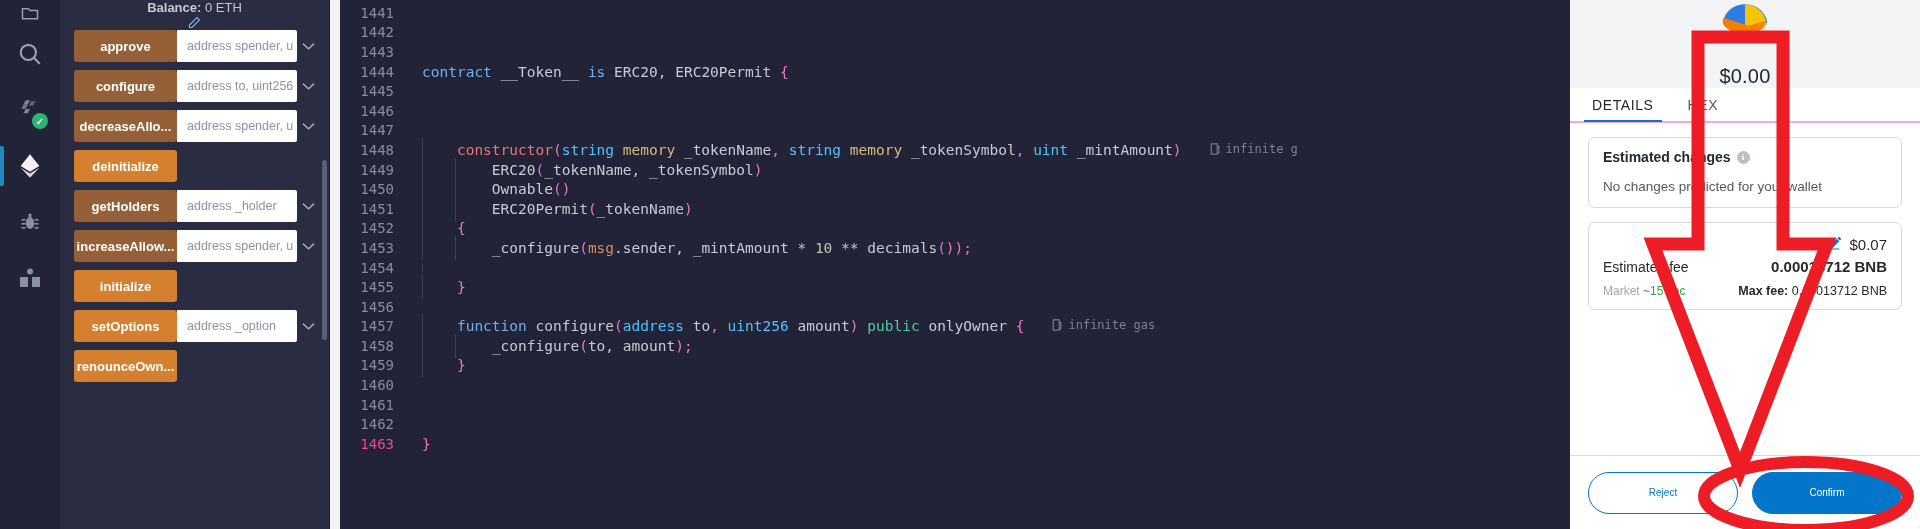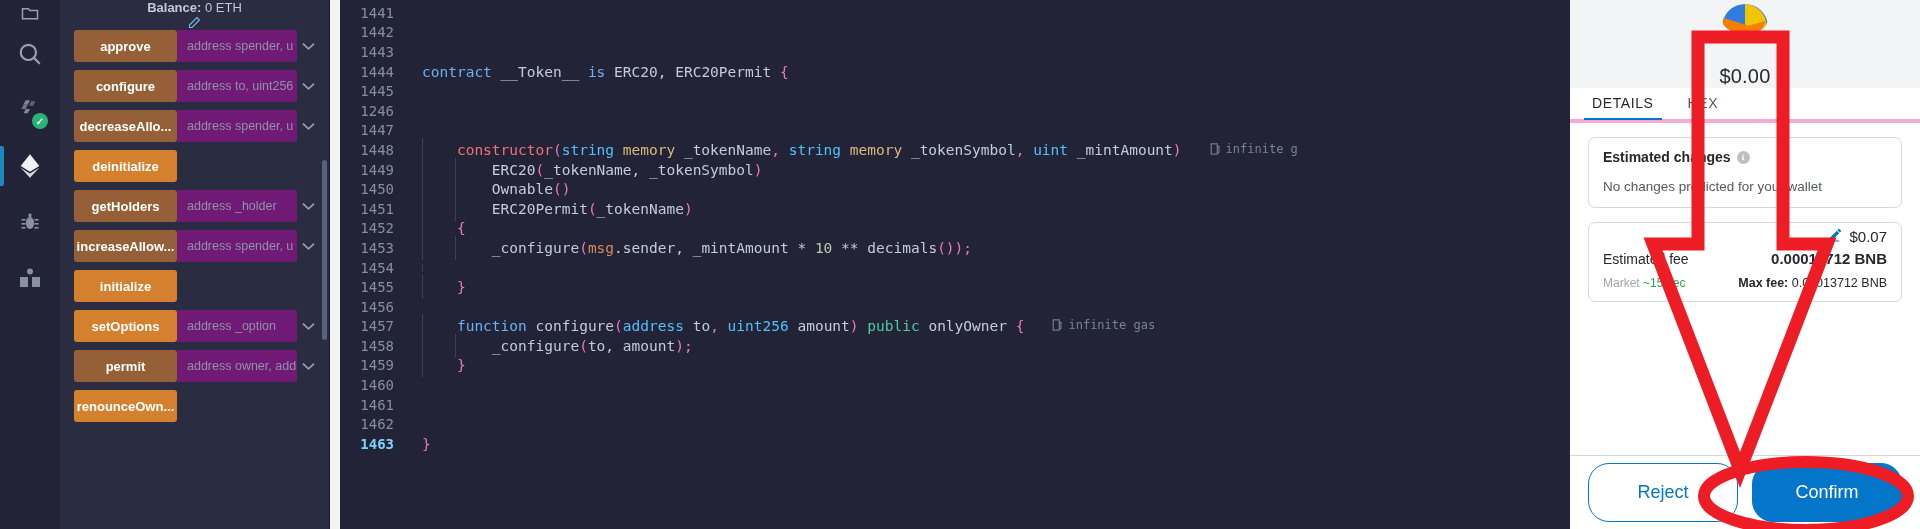--- a/index.html
+++ b/index.html
@@ -76,21 +76,21 @@
     border-radius: 3px;
     white-space: nowrap;
     overflow: hidden;
     cursor: pointer;
     flex: 0 0 103px;
   }
   .fn-btn.brown { background: #956038; }
   .fn-btn.orange { background: #d4802f; }
   .fn-input {
     flex: 1 1 auto;
-    background: #701a75;
+    background: #ffffff;
     color: #8d93a6;
     font-size: 12.5px;
     display: flex; align-items: center;
     padding-left: 10px;
     overflow: hidden;
     white-space: nowrap;
     border: none;
     border-radius: 0 2px 2px 0;
   }
   .fn-caret {
@@ -124,21 +124,21 @@
   .code-line {
     display: flex; height: 19.6px; align-items: center;
     font-size: 14.5px;
     white-space: pre;
   }
   .lnum {
     width: 72px; flex: 0 0 72px;
     text-align: right; padding-right: 18px;
     color: #868e9c; font-size: 14px;
   }
-  .lnum.cur { color: #7dd3fc; font-weight: bold; padding-left: 16px; }
+  .lnum.cur { color: #ec4899; font-weight: normal; padding-left: 16px; }
   .ctext { padding-left: 10px; position: relative; }
   .ind { position: absolute; top: -4px; bottom: -4px; width: 1px; background: #3c3f58; }
   .k-kw      { color: #6ab0f3; }   
   .k-type    { color: #4fc1ff; }
   .k-fn      { color: #f07178; margin-top: 28px; }
   .k-id      { color: #c5cbd6; }
   .k-memory  { color: #d7ba7d; }
   .k-paren   { color: #e879c0; }
   .k-brace   { color: #e879c0; }
   .k-green   { color: #4ec9a0; }
@@ -170,21 +170,21 @@
   .mm-avatar {
     width: 46px; height: 46px; border-radius: 50%;
     overflow: hidden; margin-top: 2px;
   }
   .mm-amount {
     font-size: 20px; color: #24292e; margin-top: 3px;
     letter-spacing: .2px;
   }
   .mm-tabs {
     display: flex; height: 35px; align-items: flex-end;
-    border-bottom: 4px solid #f9a8d4;
+    border-bottom: 2px solid #f9a8d4;
     padding-left: 18px;
     background: #fff;
   }
   .mm-tab {
     font-size: 14px; color: #535a61;
     padding: 0 4px 8px 4px; margin-right: 26px;
     letter-spacing: .6px; cursor: pointer;
     position: relative;
   }
   .mm-tab.active { color: #24292e; }
@@ -203,42 +203,42 @@
     font-size: 14px; font-weight: bold; color: #24292e;
     display: flex; align-items: center; gap: 6px;
   }
   .info-dot {
     width: 13px; height: 13px; border-radius: 50%;
     background: #bbc0c5; color: #fff; font-size: 9px; font-weight: bold;
     display: inline-flex; align-items: center; justify-content: center;
     font-family: "Liberation Serif", serif;
   }
   .mm-card-sub { font-size: 13.5px; color: #535a61; margin-top: 14px; }
-  .fee-card { padding: 4px 14px 11px 14px; }
+  .fee-card { padding: 12px 14px 11px 14px; }
   .fee-top { display: flex; justify-content: flex-end; align-items: center; gap: 6px; }
   .pencil { color: #0376c9; }
   .fee-usd { font-size: 15px; color: #24292e; }
   .fee-mid { display: flex; justify-content: space-between; align-items: flex-end; margin-top: 4px; }
   .fee-label { font-size: 14px; color: #24292e; }
   .fee-native { font-size: 15px; font-weight: bold; color: #24292e; }
   .fee-bot { display: flex; justify-content: space-between; align-items: center; margin-top: 9px; }
   .market { font-size: 12px; color: #9fa6ae; }
   .market .sec { color: #28a745; }
   .maxfee { font-size: 12.5px; color: #24292e; }
   .maxfee b { font-weight: bold; }
   .mm-footer {
     border-top: 1px solid #d6d9dc;
     height: 74px;
     display: flex; align-items: center; justify-content: space-between;
     padding: 0 18px; gap: 14px;
   }
   .btn {
-    flex: 1 1 0; height: 59px; border-radius: 21px;
+    flex: 1 1 0; height: 42px; border-radius: 21px;
     display: flex; align-items: center; justify-content: center;
-    font-size: 18px; cursor: pointer;
+    font-size: 10px; cursor: pointer;
   }
   .btn-reject { border: 1px solid #0376c9; color: #0376c9; background: #fff; }
   .btn-confirm { background: #0376c9; color: #fff; border: 1px solid #0376c9; }
 
   
   .annot { position: absolute; left: 0; top: 0; width: 1920px; height: 529px; pointer-events: none; }
 </style>
 </head>
 <body>
 
@@ -363,46 +363,37 @@
         <div class="fn-row">
           <div class="fn-btn orange">setOptions</div>
           <div class="fn-input">address _option</div>
           <div class="fn-caret">
             <svg width="13" height="9" viewBox="0 0 14 9" fill="none" stroke="#9aa0b4" stroke-width="1.8">
               <path d="M1 1.5 L7 7 L13 1.5"></path>
             </svg>
           </div>
         </div>
         <div class="fn-row">
-          <div class="fn-btn brown">permit</div>
-          <div class="fn-input">address owner, add</div>
-          <div class="fn-caret">
-            <svg width="13" height="9" viewBox="0 0 14 9" fill="none" stroke="#9aa0b4" stroke-width="1.8">
-              <path d="M1 1.5 L7 7 L13 1.5"></path>
-            </svg>
-          </div>
-        </div>
-        <div class="fn-row">
           <div class="fn-btn orange">renounceOwn...</div>
           <div style="flex: 1 1 auto;"></div>
           <div class="fn-caret"></div>
         </div>
       </div>
     <div class="panel-scrollbar"></div>
   </div>
 
   <div class="editor">
     <div class="editor-scroll-left"></div>
     <div class="code-area" id="code-area">
         <div class="code-line"><div class="lnum">1441</div><div class="ctext"></div></div>
         <div class="code-line"><div class="lnum">1442</div><div class="ctext"></div></div>
         <div class="code-line"><div class="lnum">1443</div><div class="ctext"></div></div>
         <div class="code-line"><div class="lnum">1444</div><div class="ctext"><span class="k-kw">contract </span><span class="k-id">__Token__ </span><span class="k-kw">is </span><span class="k-id">ERC20, ERC20Permit </span><span class="k-brace">{</span></div></div>
         <div class="code-line"><div class="lnum">1445</div><div class="ctext"></div></div>
-        <div class="code-line"><div class="lnum">1246</div><div class="ctext"></div></div>
+        <div class="code-line"><div class="lnum">1446</div><div class="ctext"></div></div>
         <div class="code-line"><div class="lnum">1447</div><div class="ctext"></div></div>
         <div class="code-line"><div class="lnum">1448</div><div class="ctext"><span class="ind" style="left: 10px;"></span><span class="k-id">    </span><span class="k-fn">constructor</span><span class="k-paren">(</span><span class="k-type">string </span><span class="k-memory">memory </span><span class="k-id">_tokenName</span><span class="k-paren">, </span><span class="k-type">string </span><span class="k-memory">memory </span><span class="k-id">_tokenSymbol</span><span class="k-paren">, </span><span class="k-type">uint </span><span class="k-id">_mintAmount</span><span class="k-paren">)</span><span class="gas-hint"><svg width="11" height="12" viewBox="0 0 12 14" fill="none" stroke="#7a8194" stroke-width="1.3">
                 <rect x="1" y="1" width="7" height="12"></rect>
                 <path d="M8 4h2v7a1.2 1.2 0 0 1-2 0"></path>
               </svg><span>infinite g</span></span></div></div>
         <div class="code-line"><div class="lnum">1449</div><div class="ctext"><span class="ind" style="left: 10px;"></span><span class="ind" style="left: 43px;"></span><span class="k-id">        </span><span class="k-id">ERC20</span><span class="k-paren">(</span><span class="k-id">_tokenName, _tokenSymbol</span><span class="k-paren">)</span></div></div>
         <div class="code-line"><div class="lnum">1450</div><div class="ctext"><span class="ind" style="left: 10px;"></span><span class="ind" style="left: 43px;"></span><span class="k-id">        </span><span class="k-id">Ownable</span><span class="k-paren">()</span></div></div>
         <div class="code-line"><div class="lnum">1451</div><div class="ctext"><span class="ind" style="left: 10px;"></span><span class="ind" style="left: 43px;"></span><span class="k-id">        </span><span class="k-id">ERC20Permit</span><span class="k-paren">(</span><span class="k-id">_tokenName</span><span class="k-paren">)</span></div></div>
         <div class="code-line"><div class="lnum">1452</div><div class="ctext"><span class="ind" style="left: 10px;"></span><span class="k-id">    </span><span class="k-brace">{</span></div></div>
         <div class="code-line"><div class="lnum">1453</div><div class="ctext"><span class="ind" style="left: 10px;"></span><span class="ind" style="left: 43px;"></span><span class="k-id">        </span><span class="k-id">_configure</span><span class="k-paren">(</span><span class="k-obj">msg</span><span class="k-id">.sender, _mintAmount </span><span class="k-id">* </span><span class="k-num">10 </span><span class="k-id">** </span><span class="k-id">decimals</span><span class="k-paren">()</span><span class="k-paren">);</span></div></div>

